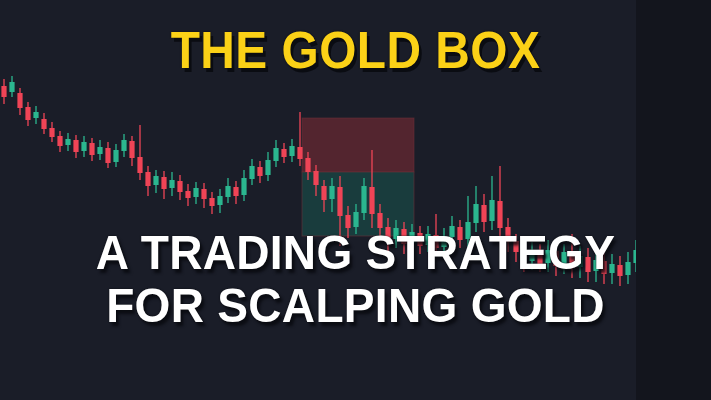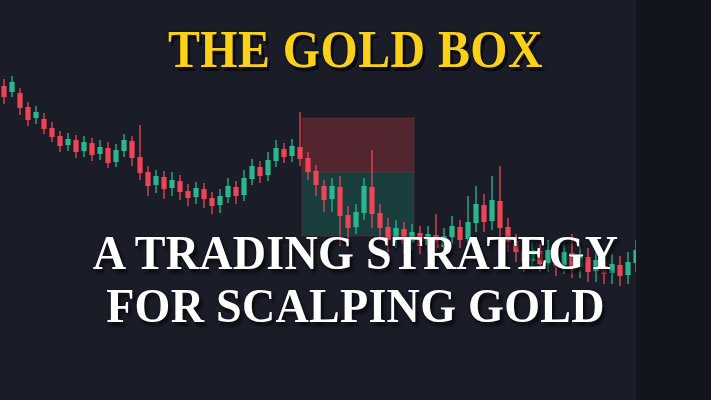--- a/index.html
+++ b/index.html
@@ -7,21 +7,21 @@
     margin: 0;
     padding: 0;
     background: #13151d;
   }
   #thumbnail {
     position: relative;
     width: 636px;
     height: 400px;
     overflow: hidden;
     background: #1a1d28;
-    font-family: Liberation Serif, serif;
+    font-family: Liberation Sans, sans-serif;
     -webkit-font-smoothing: antialiased;
   }
 
   
   #chart-layer {
     position: absolute;
     left: 0; top: 0;
     width: 711px;
     height: 400px;
   }

